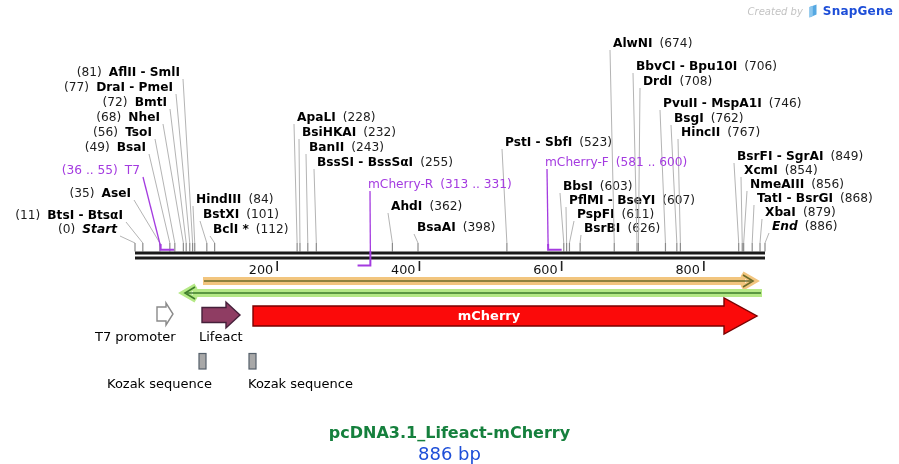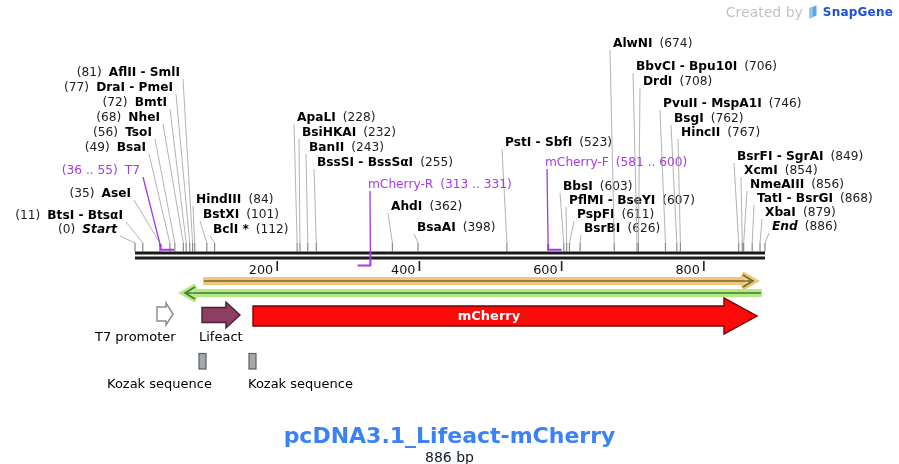--- a/index.html
+++ b/index.html
@@ -9,26 +9,26 @@
   svg text{font-family:"DejaVu Sans","Liberation Sans",sans-serif;}
   .sitelabel{font-size:12.2px;}
   .sitelabel .name{font-weight:bold;fill:#000;}
   .sitelabel .pos{font-weight:normal;fill:#1c1c1c;}
   .it{font-style:italic;}
   .primerlabel{font-size:12.2px;fill:#A43BE0;}
   .ruler-label{font-size:12.8px;fill:#111;}
   .feat-label{font-size:13px;fill:#000;}
   .feat-label-white{font-size:13px;font-weight:bold;fill:#fff;}
   .watermark{position:absolute;top:4px;right:6px;display:flex;align-items:center;gap:5px;z-index:5;}
-  .wm-created{font-size:14px;color:#c3c3c3;}
+  .wm-created{font-size:10px;color:#c3c3c3;font-style:italic;}
   .wm-logo{width:10px;height:14px;}
   .wm-brand{font-size:12px;color:#1d4ed8;font-weight:600;letter-spacing:.2px;}
   .title-block{position:absolute;left:0;right:0;top:423px;text-align:center;z-index:5;}
-  .title-name{font-size:22px;font-weight:bold;color:#3b82f6;}
-  .title-bp{font-size:14px;color:#0f172a;margin-top:1px;}
+  .title-name{font-size:16px;font-weight:bold;color:#15803d;}
+  .title-bp{font-size:18px;color:#1d4ed8;margin-top:1px;}
 </style>
 </head>
 <body>
 
 <div class="canvas">
   <div class="watermark">
     <span class="wm-created">Created by</span>
     <svg class="wm-logo" viewBox="0 0 10 14">
       <path d="M1.5,3 L8.5,0.5 L8.5,10.5 L1.5,13.5 Z" fill="#55A8E2"></path>
       <path d="M1.5,3 L4.8,1.9 L4.8,12.1 L1.5,13.5 Z" fill="#8CC7EE"></path>

